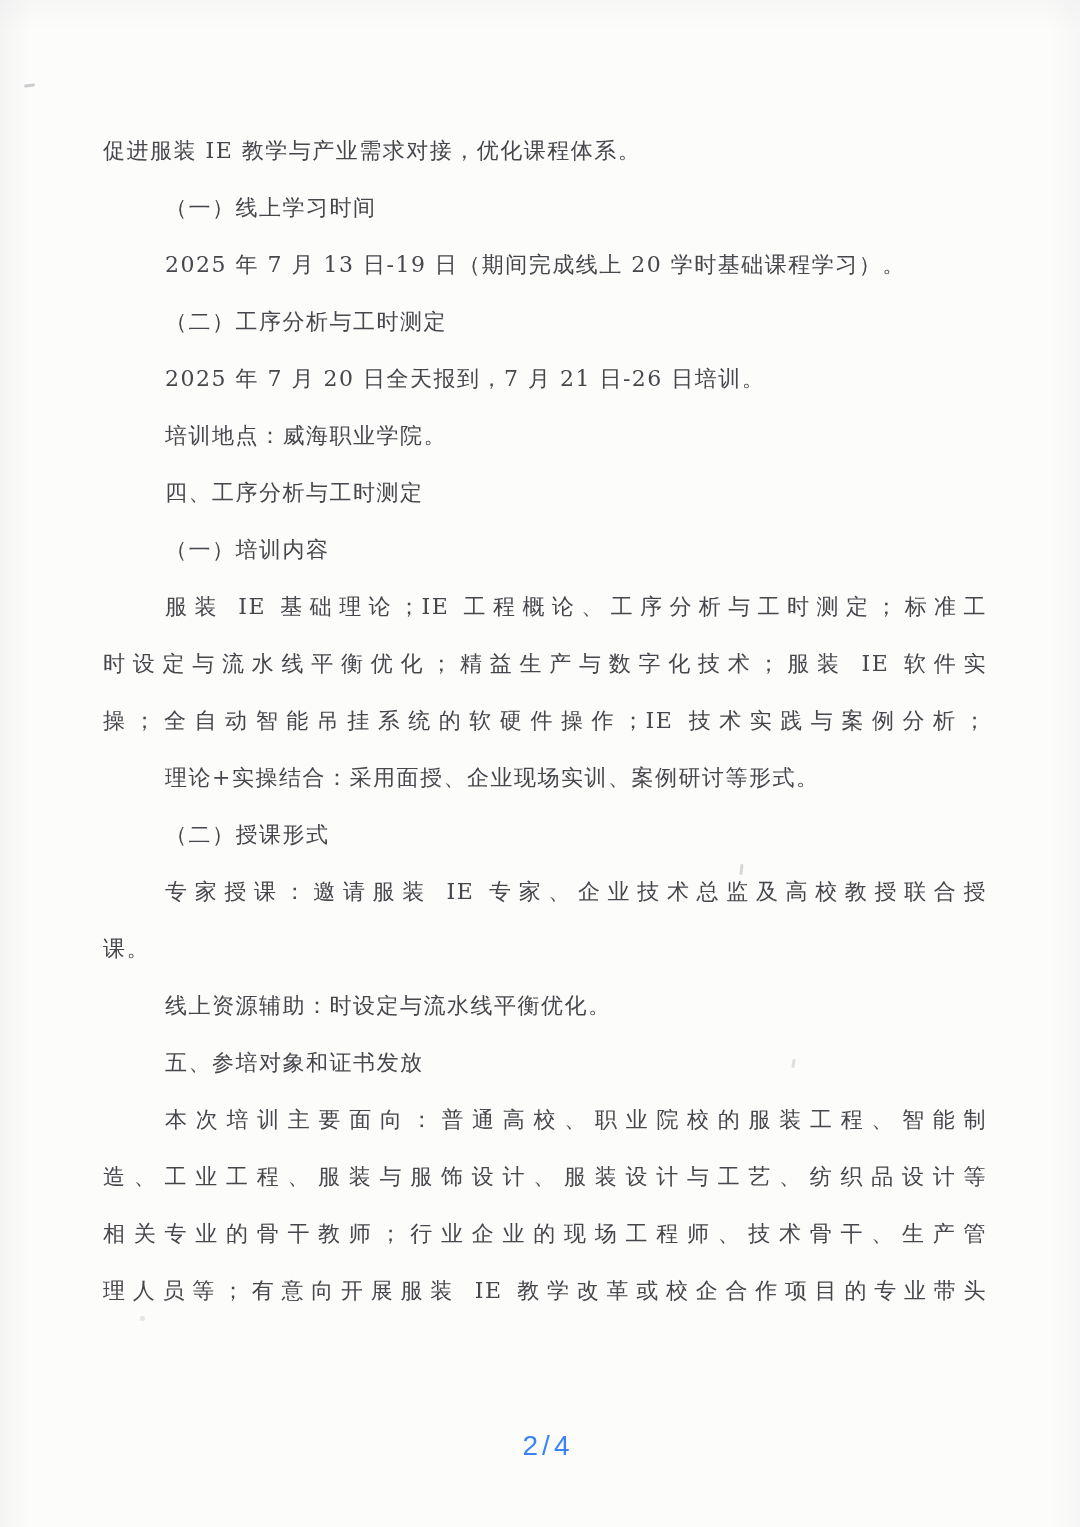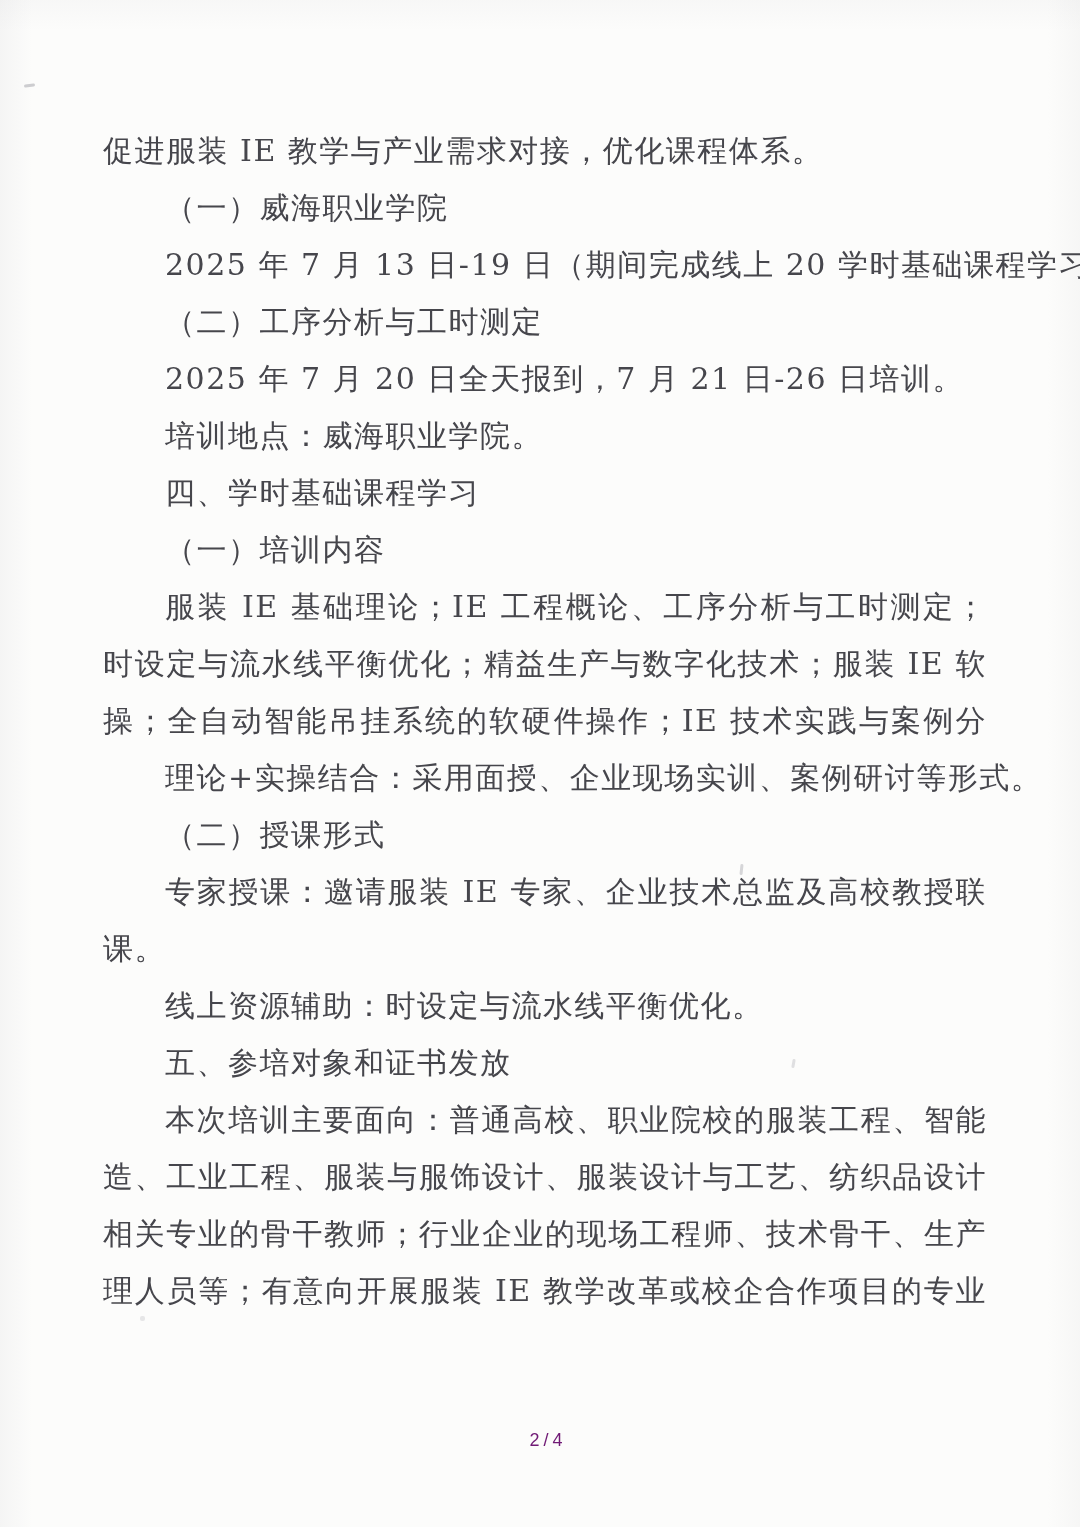--- a/index.html
+++ b/index.html
@@ -24,21 +24,21 @@
     background:
       linear-gradient(90deg, rgba(180,180,185,0.10) 0%, rgba(0,0,0,0) 3%, rgba(0,0,0,0) 97%, rgba(180,180,185,0.08) 100%),
       linear-gradient(180deg, rgba(190,190,195,0.08) 0%, rgba(0,0,0,0) 2%);
     pointer-events: none;
   }
   .doc-body {
     position: absolute;
     left: 103px;
     top: 122px;
     width: 884px;
-    font-size: 30px;
+    font-size: 22px;
     line-height: 57px;
     color: #46464c;
     letter-spacing: 1.5px;
   }
   .line {
     height: 57px;
     text-align: left;
     white-space: nowrap;
   }
   .line.indent {
@@ -54,46 +54,46 @@
     padding-left: 0;
     text-indent: 62px;
   }
   .footer {
     position: absolute;
     left: 16px;
     right: 0;
     top: 1430px;
     text-align: center;
     font-family: "Liberation Sans", "DejaVu Sans", sans-serif;
-    font-size: 18px;
+    font-size: 28px;
     letter-spacing: 4px;
-    color: #701a75;
+    color: #3b82f6;
   }
   .speck {
     position: absolute;
     background: #bdbdc2;
     border-radius: 2px;
   }
   .speck.s1 { left: 24px;  top: 84px;   width: 11px; height: 3px; transform: rotate(-8deg); opacity: .75; }
   .speck.s2 { left: 740px; top: 864px;  width: 3px;  height: 11px; transform: rotate(6deg);  opacity: .6; }
   .speck.s3 { left: 792px; top: 1059px; width: 3px;  height: 9px;  transform: rotate(10deg); opacity: .45; }
   .speck.s4 { left: 140px; top: 1316px; width: 5px;  height: 5px;  opacity: .35; }
 </style>
 </head>
 <body>
 
 <div class="page">
   <div class="doc-body" id="doc-body">
       <div class="line">促进服装 IE 教学与产业需求对接，优化课程体系。</div>
-      <div class="line indent">（一）威海职业学院</div>
+      <div class="line indent">（一）线上学习时间</div>
       <div class="line indent">2025 年 7 月 13 日-19 日（期间完成线上 20 学时基础课程学习）。</div>
       <div class="line indent">（二）工序分析与工时测定</div>
       <div class="line indent">2025 年 7 月 20 日全天报到，7 月 21 日-26 日培训。</div>
       <div class="line indent">培训地点：威海职业学院。</div>
-      <div class="line indent">四、学时基础课程学习</div>
+      <div class="line indent">四、工序分析与工时测定</div>
       <div class="line indent">（一）培训内容</div>
       <div class="line indent justify">服装 IE 基础理论；IE 工程概论、工序分析与工时测定；标准工</div>
       <div class="line justify">时设定与流水线平衡优化；精益生产与数字化技术；服装 IE 软件实</div>
       <div class="line justify">操；全自动智能吊挂系统的软硬件操作；IE 技术实践与案例分析；</div>
       <div class="line indent">理论+实操结合：采用面授、企业现场实训、案例研讨等形式。</div>
       <div class="line indent">（二）授课形式</div>
       <div class="line indent justify">专家授课：邀请服装 IE 专家、企业技术总监及高校教授联合授</div>
       <div class="line">课。</div>
       <div class="line indent">线上资源辅助：时设定与流水线平衡优化。</div>
       <div class="line indent">五、参培对象和证书发放</div>

